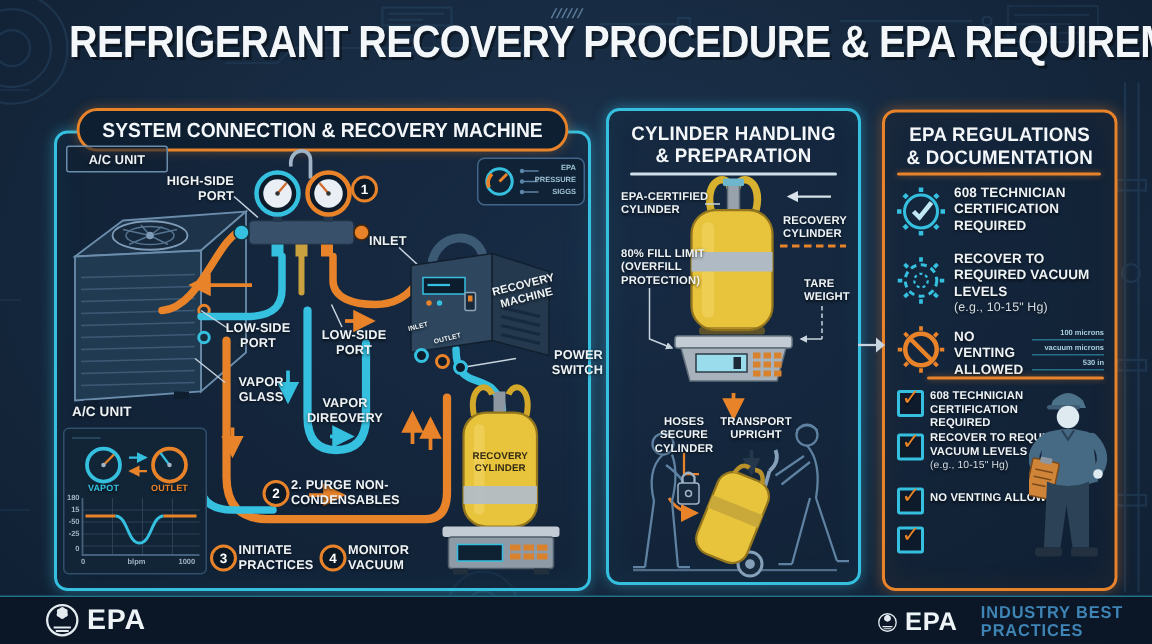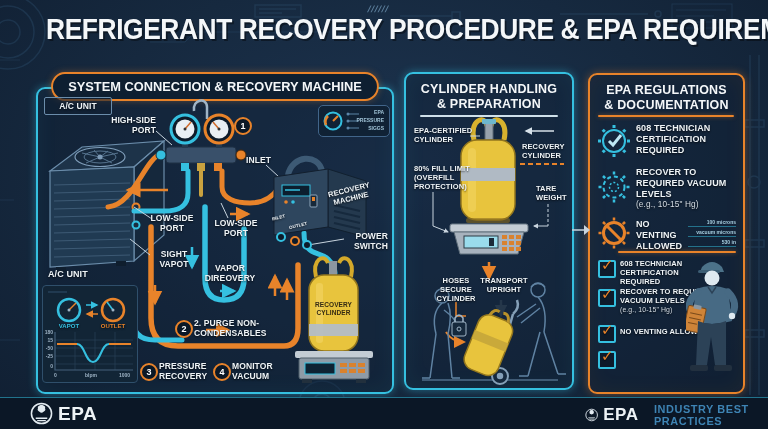--- a/index.html
+++ b/index.html
@@ -246,36 +246,36 @@
       </svg>
       <div class="gl" style="top:2px">EPA</div>
       <div class="gl" style="top:10px">PRESSURE</div>
       <div class="gl" style="top:18px">SIGGS</div>
     </div>
 
     <div class="lbl" style="left:208px;top:66px;width:40px">INLET</div>
     <div class="lbl c" style="left:288px;top:96px;width:48px;font-size:7.5px;transform:rotate(-14deg)">RECOVERY MACHINE</div>
     <div class="lbl" style="left:234px;top:126px;font-size:4.5px;transform:rotate(-14deg)">INLET</div>
     <div class="lbl" style="left:251px;top:134px;font-size:4.5px;transform:rotate(-14deg)">OUTLET</div>
-    <div class="lbl r" style="left:302px;top:142px;width:48px">POWER SWITCH</div>
+    <div class="lbl r" style="left:316px;top:142px;width:48px">POWER SWITCH</div>
     <div class="lbl c" style="left:110px;top:124px;width:48px">LOW-SIDE PORT</div>
     <div class="lbl c" style="left:174px;top:129px;width:48px">LOW-SIDE PORT</div>
-    <div class="lbl c" style="left:116px;top:160px;width:40px">SIGHT VAPOT</div>
+    <div class="lbl c" style="left:116px;top:160px;width:40px">VAPOR GLASS</div>
     <div class="lbl c" style="left:164px;top:174px;width:56px">VAPOR DIREOVERY</div>
     <div class="lbl" style="left:10px;top:180px;width:60px;font-size:9px">A/C UNIT</div>
     <div class="lbl c" style="left:271px;top:212px;width:49px;font-size:6.5px;color:#332a12;text-shadow:none">RECOVERY CYLINDER</div>
 
     <div class="step-circle" style="left:137px;top:231px">
         <span>2</span>
       </div>
     <div class="lbl" style="left:156px;top:229px;width:96px">2. PURGE NON-CONDENSABLES</div>
     <div class="step-circle" style="left:102px;top:274px">
         <span>3</span>
       </div>
-    <div class="lbl" style="left:121px;top:272px;width:56px">PRESSURE RECOVERY</div>
+    <div class="lbl" style="left:121px;top:272px;width:56px">INITIATE PRACTICES</div>
     <div class="step-circle" style="left:175px;top:274px">
         <span>4</span>
       </div>
     <div class="lbl" style="left:194px;top:272px;width:60px">MONITOR VACUUM</div>
 
     <div class="abs" style="left:4px;top:196px;width:94px;height:96px;border:1.5px solid #2f4f6b;border-radius:4px;background:#122536">
       <svg width="94" height="96" viewBox="0 0 94 96" style="position:absolute;left:0;top:0">
         <defs>
           <marker id="MoC" markerWidth="6" markerHeight="6" refX="4" refY="2.5" orient="auto">
               <path d="M0,0 L5,2.5 L0,5 Z" fill="#35c0e0"></path>

